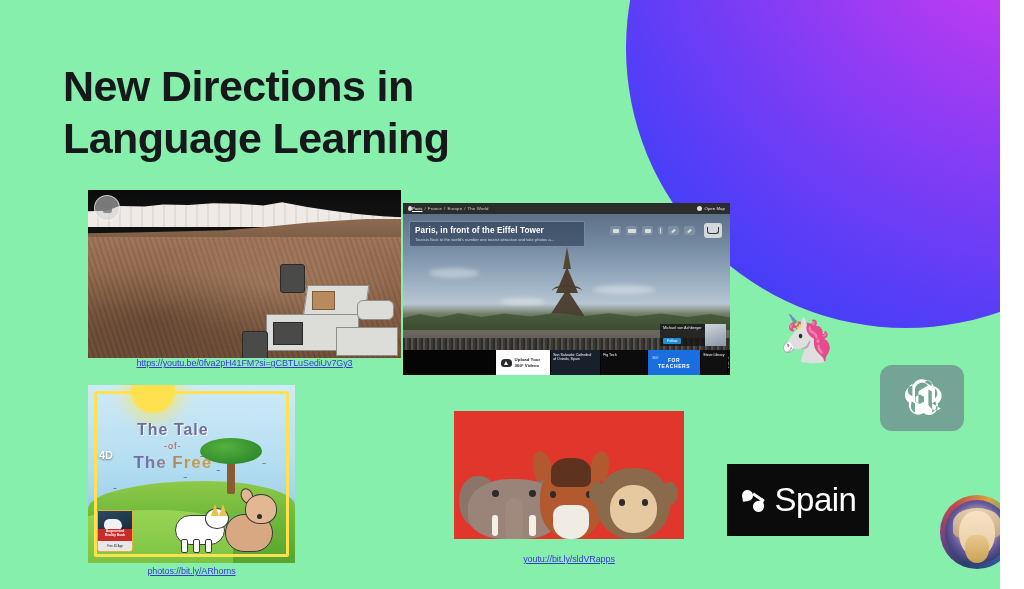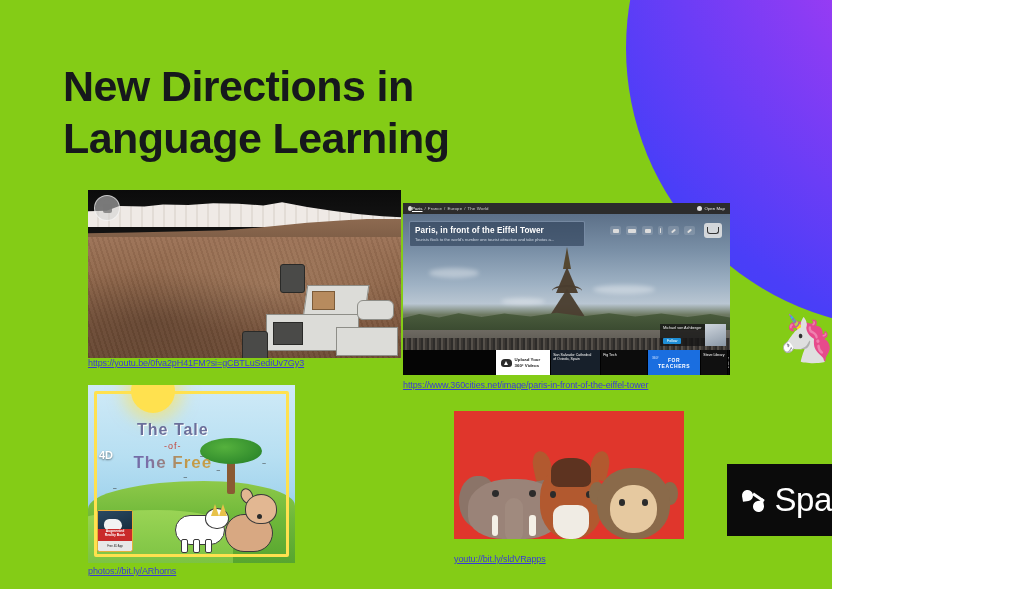--- a/index.html
+++ b/index.html
@@ -3,21 +3,21 @@
 <meta charset="utf-8">
 <style>
   html,body{margin:0;padding:0;}
   body{
     width:1024px;height:589px;
     background:#ffffff;
     font-family:"Liberation Sans", sans-serif;
     overflow:hidden;
     position:relative;
   }
-  .slide{position:relative;width:832px;height:589px;overflow:hidden;background:#84cc16;}
+  .slide{position:relative;width:1000px;height:589px;overflow:hidden;background:#86efac;}
 
   
   .sphere{
     position:absolute;
     left:626px;top:-232px;
     width:560px;height:560px;
     border-radius:50%;
     background:
       radial-gradient(circle at 78% 14%, #f23ef5 0%, #e03ef0 12%, #b13bf2 30%, #8a3cf4 48%, #6a3df6 64%, #4a3ef8 80%, #3b3ff8 100%);
     filter:blur(0.3px);
@@ -31,20 +31,21 @@
     font-weight:bold;
     letter-spacing:-0.6px;
     color:#16181c;
     white-space:pre-line;
   }
 
   
   .card{position:absolute;overflow:hidden;background:#111;}
   .cap{
     position:absolute;
+    text-align:center;
     font-size:9px;
     color:#3a3ad8;
     text-decoration:underline;
     letter-spacing:-0.1px;
     white-space:nowrap;
   }
 
   
   #mars{left:88px;top:190px;width:313px;height:168px;}
   .mars-sky{position:absolute;left:0;top:0;width:100%;height:22%;
@@ -339,21 +340,20 @@
           </span>
       </div>
       <div class="st f">
         <label>Steve Library</label>
       </div>
       <div class="st g">
         <span class="info">i</span>
       </div>
     </div>
   </div>
-  <div class="cap" style="left:403px;top:380px;width:327px;">https://www.360cities.net/image/paris-in-front-of-the-eiffel-tower</div>
 
   <div class="card" id="book">
     <div class="bk-sky"></div>
     <div class="bk-sun"></div>
     <div class="bk-hills"></div>
     <div class="bk-hill2"></div>
     <div class="bk-tree">
       <div class="trunk"></div>
         <div class="crown"></div>
     </div>

